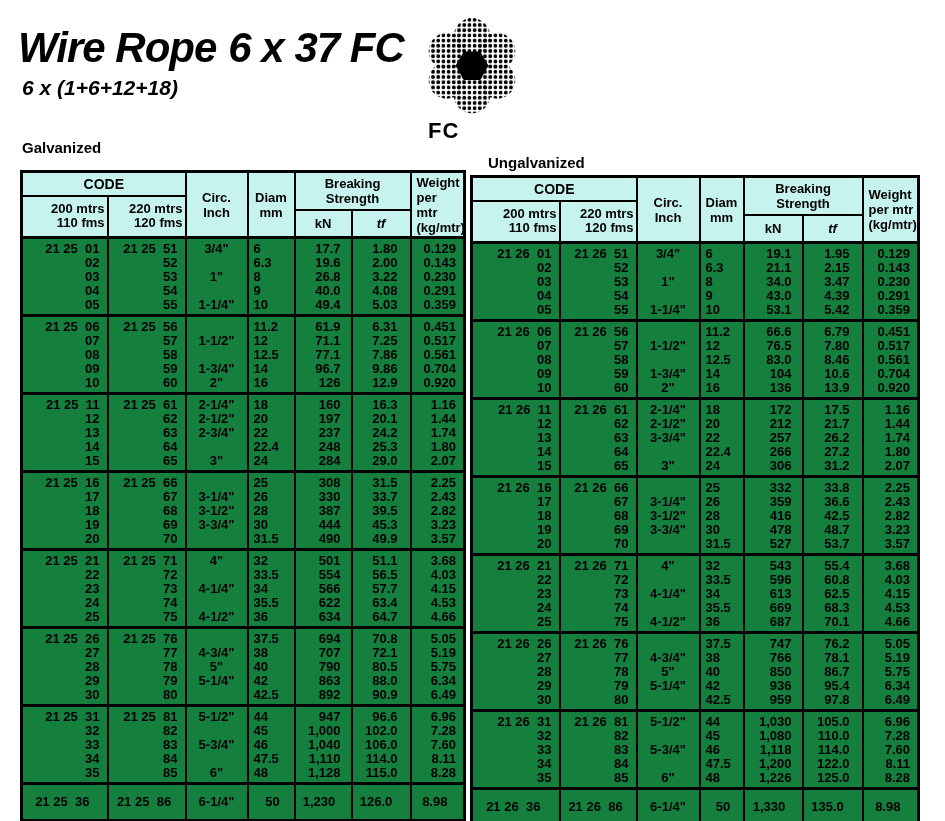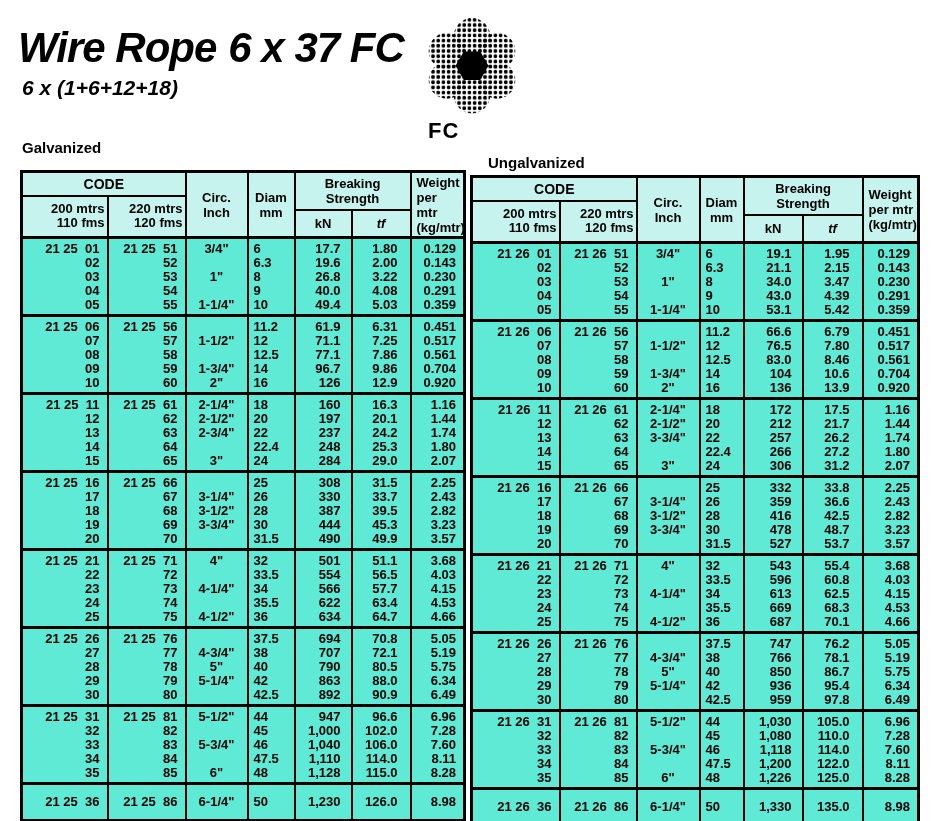--- a/index.html
+++ b/index.html
@@ -19,21 +19,21 @@
   .fc-label {
     position:absolute; left:428px; top:118px; width:88px; 
     font-size:22px; font-weight:600; letter-spacing:1px;
   }
   .tbl-label { position:absolute; font-size:15px; font-weight:bold; }
   #lbl-galv   { left:22px;  top:139px; }
   #lbl-ungalv { left:488px; top:154px;text-align:center; }
 
   table.spec {
     position:absolute; border-collapse:collapse; table-layout:fixed;
-    background:#5eead4; border:3px solid #000;
+    background:#15803d; border:3px solid #000;
   }
   #tbl-galv   { left:20px;  top:170px; width:443px; }
   #tbl-ungalv { left:470px; top:175px; width:447px; }
 
   .spec thead { border-bottom:3px solid #000; }
   .spec th {
     background:#c6f3ee; border:2px solid #000;
     font-size:13px; font-weight:bold; padding:1px 2px; text-align:center; vertical-align:middle;
   }
   .spec tr.hr1 { height:24px; }
@@ -55,21 +55,21 @@
   }
   .spec tbody tr:first-child td { padding-top:3px; }
   .spec tbody tr:last-child td { padding-bottom:2px; }
   td.c1, td.c2 { text-align:right; padding-right:7px; }
   td.circ { text-align:center; }
   td.diam { text-align:left; padding-left:5px; }
   td.kn  { text-align:right; padding-right:10px; }
   td.tf  { text-align:right; padding-right:12px; }
   td.wt  { text-align:right; padding-right:7px; }
   .spec tbody.single td { height:34px; }
-  .spec tbody.single tr:first-child td { padding-top:0; }
+  .spec tbody.single tr:first-child td { padding-top:0;text-align:center; }
   .spec tbody.single tr:last-child td { padding-bottom:0; }
 </style>
 </head>
 <body>
 
 <div class="page">
 
   <div class="title">
     <span>Wire Rope</span>
     <span>6 x 37 FC</span>

